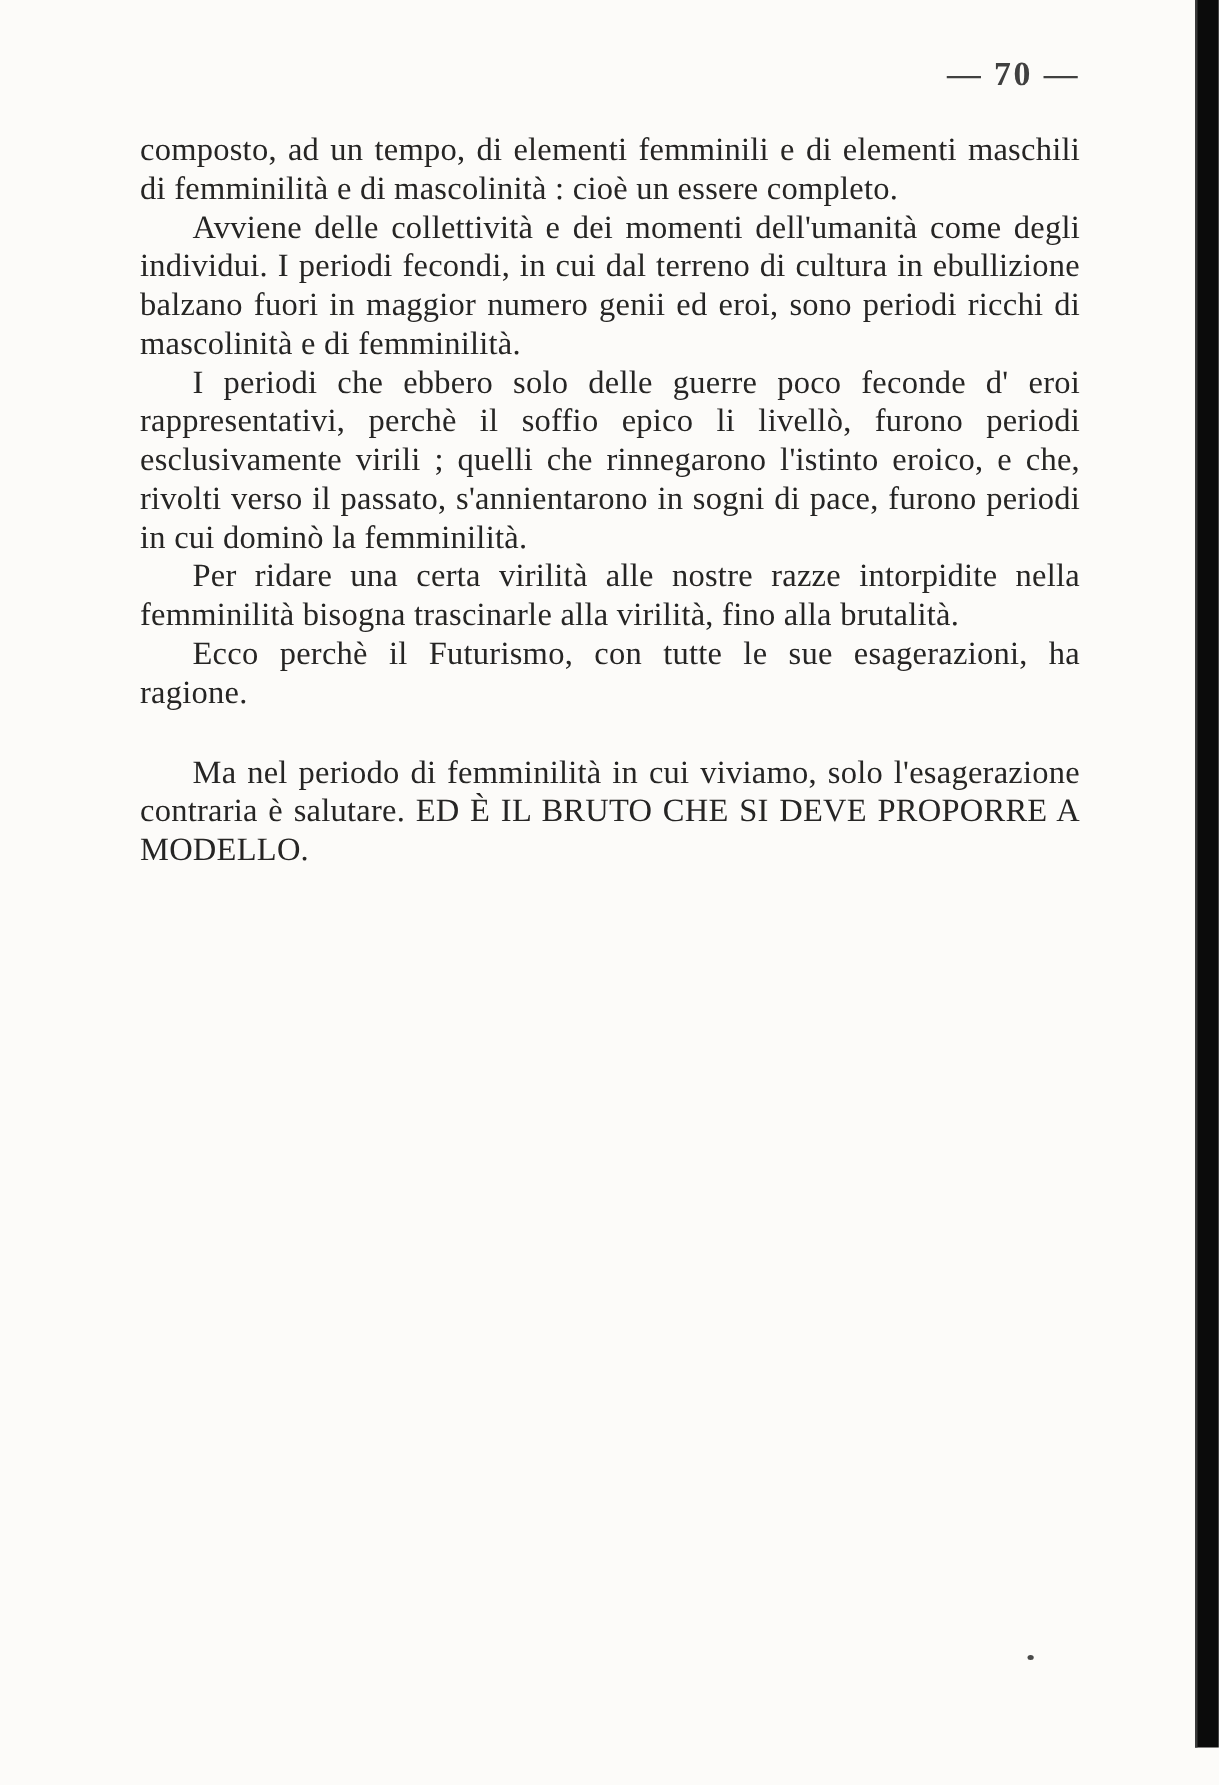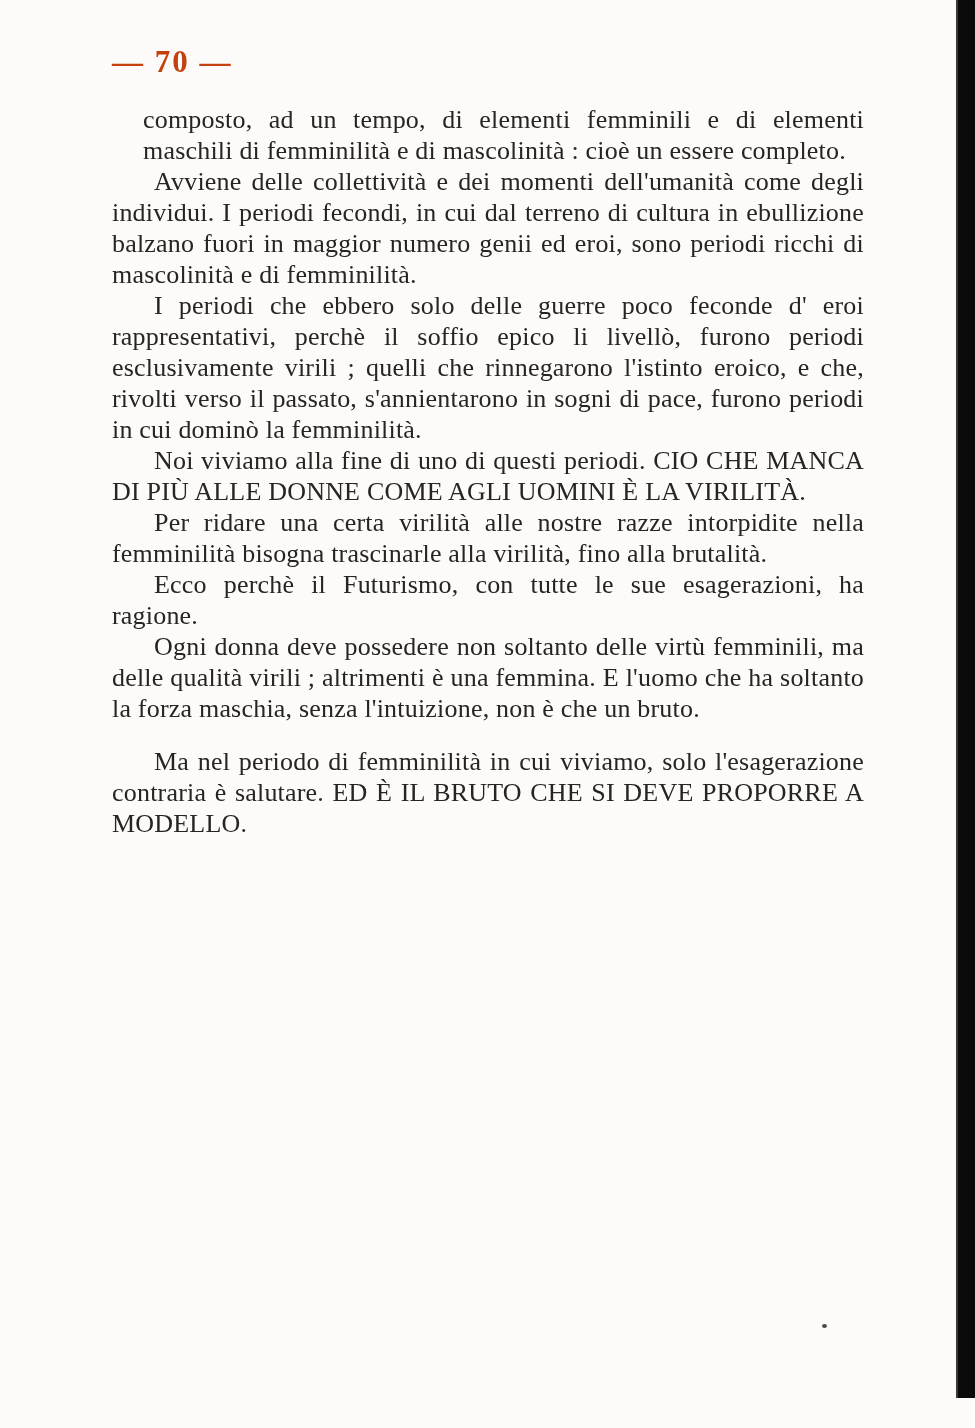--- a/index.html
+++ b/index.html
@@ -17,46 +17,45 @@
   }
   .page {
     position: absolute;
     inset: 0;
   }
   .page-number {
     position: absolute;
     top: 44px;
     left: 112px;
     width: 752px;
-    text-align: left;
-    font-size: 31px;
+    text-align: right;
+    font-size: 27px;
     font-weight: bold;
     letter-spacing: 2px;
-    color: #c2410c;
+    color: #404040;
   }
   .text-block {
     position: absolute;
     top: 104px;
     left: 112px;
     width: 752px;
     font-size: 26px;
     line-height: 31px;
     text-align: justify;
     letter-spacing: 0.2px;
   }
   .text-block p {
     margin: 0;
     text-indent: 42px;
   }
   .text-block p.continuation {
     text-indent: 0;
-    margin-left: 31px;
   }
   .text-block p.gap-before {
-    margin-top: 22px;
+    margin-top: 33px;
   }
   .scan-edge {
     position: absolute;
     top: 0;
     right: 0;
     width: 17px;
     height: 1398px;
     background: #0b0b0b;
     border-left: 2px solid #3a3a3a;
   }
@@ -74,23 +73,21 @@
 <body>
 
 <div class="page">
 
   <div class="page-number">— 70 —</div>
 
   <div class="text-block">
     <p class="continuation">composto, ad un tempo, di elementi femminili e di elementi maschili di femminilità e di mascolinità : cioè un essere completo.</p>
     <p>Avviene delle collettività e dei momenti dell'umanità come degli individui. I periodi fecondi, in cui dal terreno di cultura in ebullizione balzano fuori in maggior numero genii ed eroi, sono periodi ricchi di mascolinità e di femminilità.</p>
     <p>I periodi che ebbero solo delle guerre poco feconde d' eroi rappresentativi, perchè il soffio epico li livellò, furono periodi esclusivamente virili ; quelli che rinnegarono l'istinto eroico, e che, rivolti verso il passato, s'annientarono in sogni di pace, furono periodi in cui dominò la femminilità.</p>
-    <p>Noi viviamo alla fine di uno di questi periodi. CIO CHE MANCA DI PIÙ ALLE DONNE COME AGLI UOMINI È LA VIRILITÀ.</p>
     <p>Per ridare una certa virilità alle nostre razze intorpidite nella femminilità bisogna trascinarle alla virilità, fino alla brutalità.</p>
     <p>Ecco perchè il Futurismo, con tutte le sue esagerazioni, ha ragione.</p>
-    <p>Ogni donna deve possedere non soltanto delle virtù femminili, ma delle qualità virili ; altrimenti è una femmina. E l'uomo che ha soltanto la forza maschia, senza l'intuizione, non è che un bruto.</p>
     <p class="gap-before">Ma nel periodo di femminilità in cui viviamo, solo l'esagerazione contraria è salutare. ED È IL BRUTO CHE SI DEVE PROPORRE A MODELLO.</p>
   </div>
 
   <div class="scan-edge"></div>
   <div class="scan-speck"></div>
 
 </div>
 
 </body></html>

